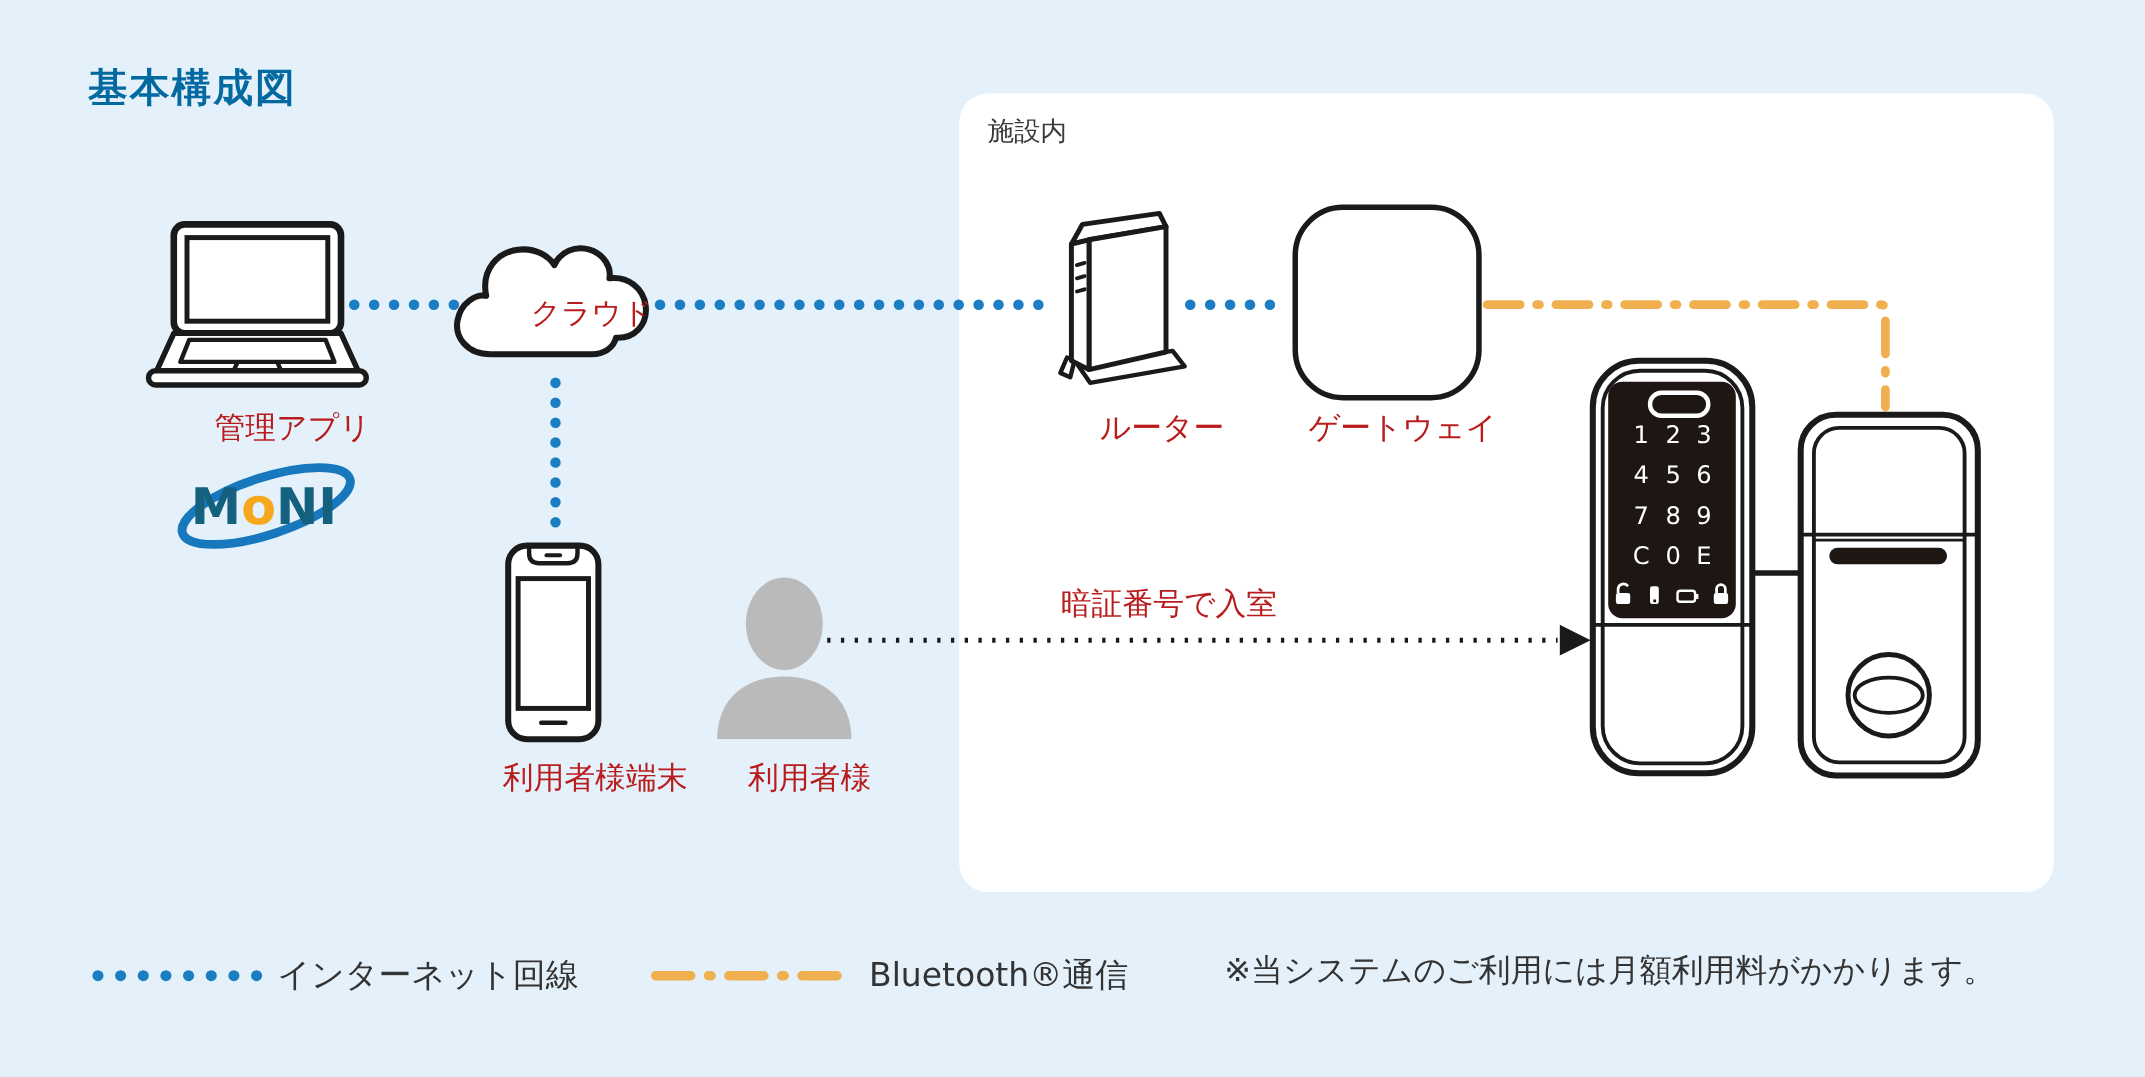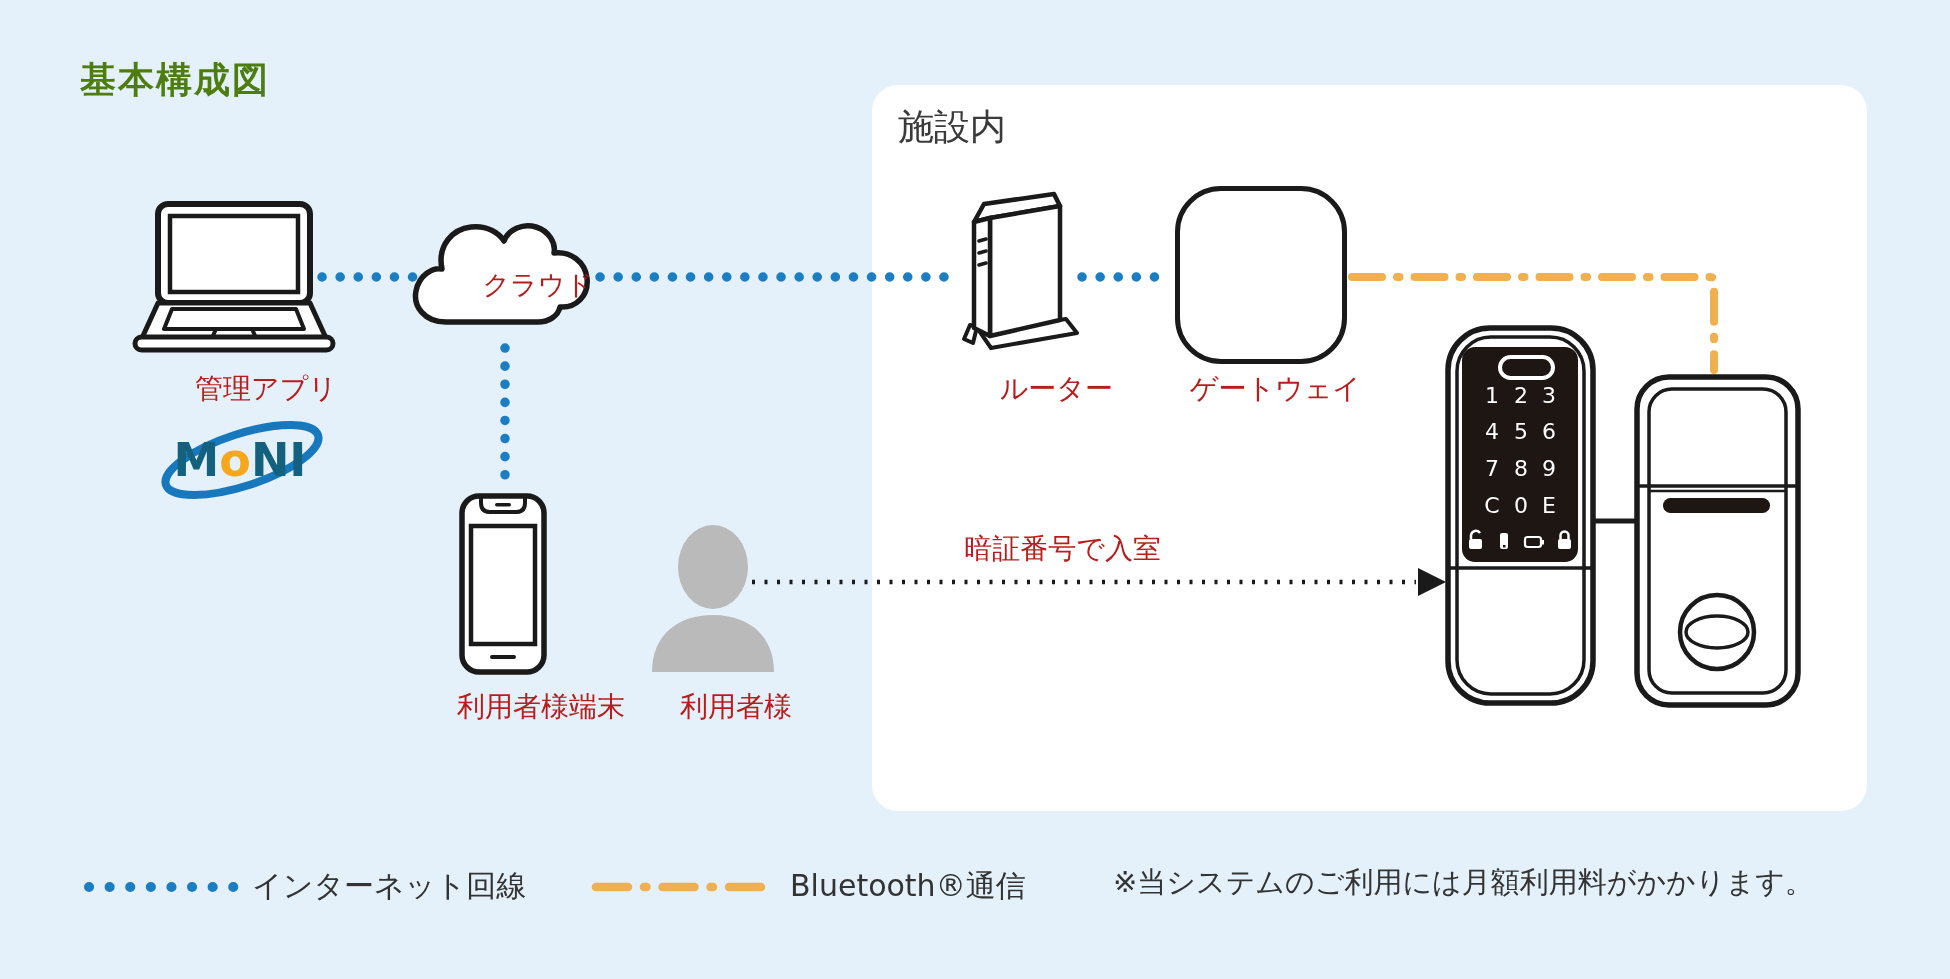--- a/index.html
+++ b/index.html
@@ -7,33 +7,33 @@
   body {
     font-family: "DejaVu Sans", sans-serif;
     background: #E4F1FA;
     position: relative;
     overflow: hidden;
   }
   .canvas { position: absolute; inset: 0; width: 1950px; height: 979px; }
 
   .page-title {
     position: absolute; left: 80px; top: 56px;
-    font-size: 36px; font-weight: bold; color: #4d7c0f;
+    font-size: 36px; font-weight: bold; color: #0369a1;
     letter-spacing: 2px;
   }
 
   .facility-panel {
     position: absolute; left: 872px; top: 85px;
     width: 995px; height: 726px;
     background: #FFFFFF; border-radius: 26px;
     z-index: 1;
   }
   .facility-label {
     position: absolute; left: 898px; top: 103px;
-    font-size: 36px; color: #3A3A3A; z-index: 3;
+    font-size: 24px; color: #3A3A3A; z-index: 3;
   }
 
   .node-label {
     position: absolute; z-index: 3;
     font-size: 28px; color: #b91c1c; text-align: right;
   }
   .lbl-admin   { left: 137px;  top: 370px; width: 200px; }
   .lbl-cloud   { left: 413px;  top: 267px; width: 180px; font-size: 27px; }
   .lbl-device  { left: 385px;  top: 688px; width: 240px; }
   .lbl-user    { left: 632px;  top: 688px; width: 160px; }

